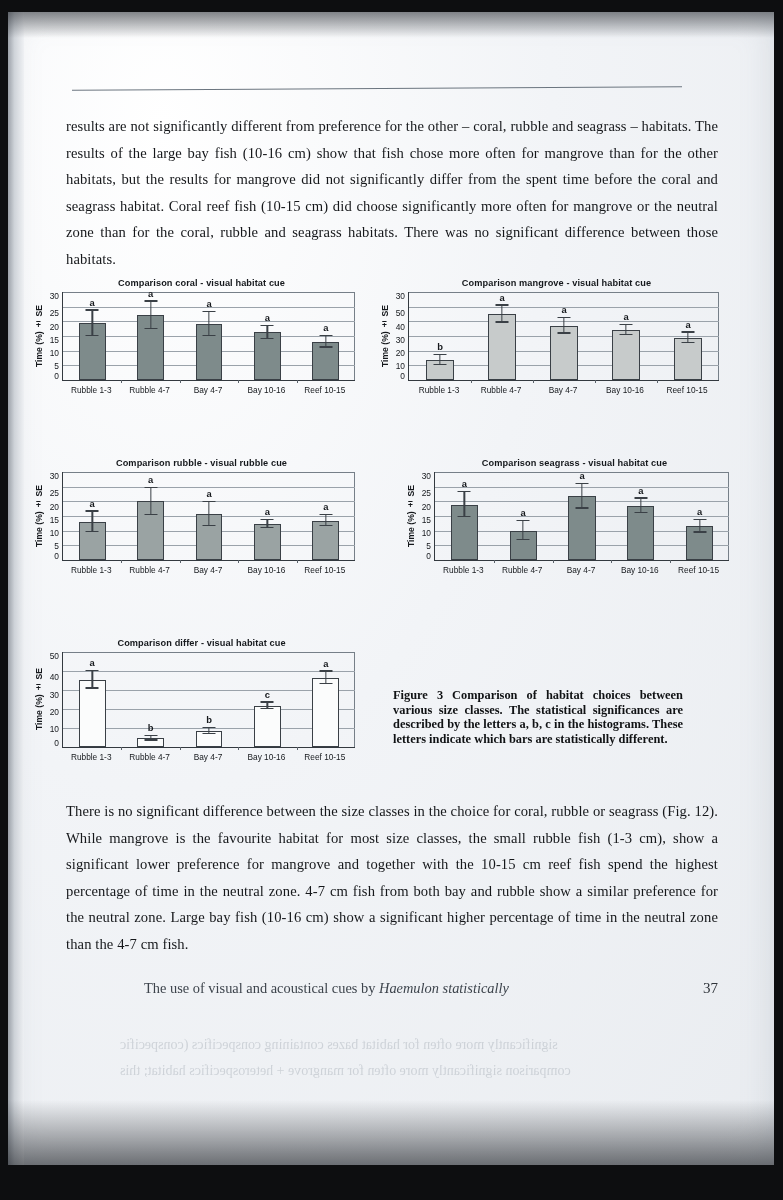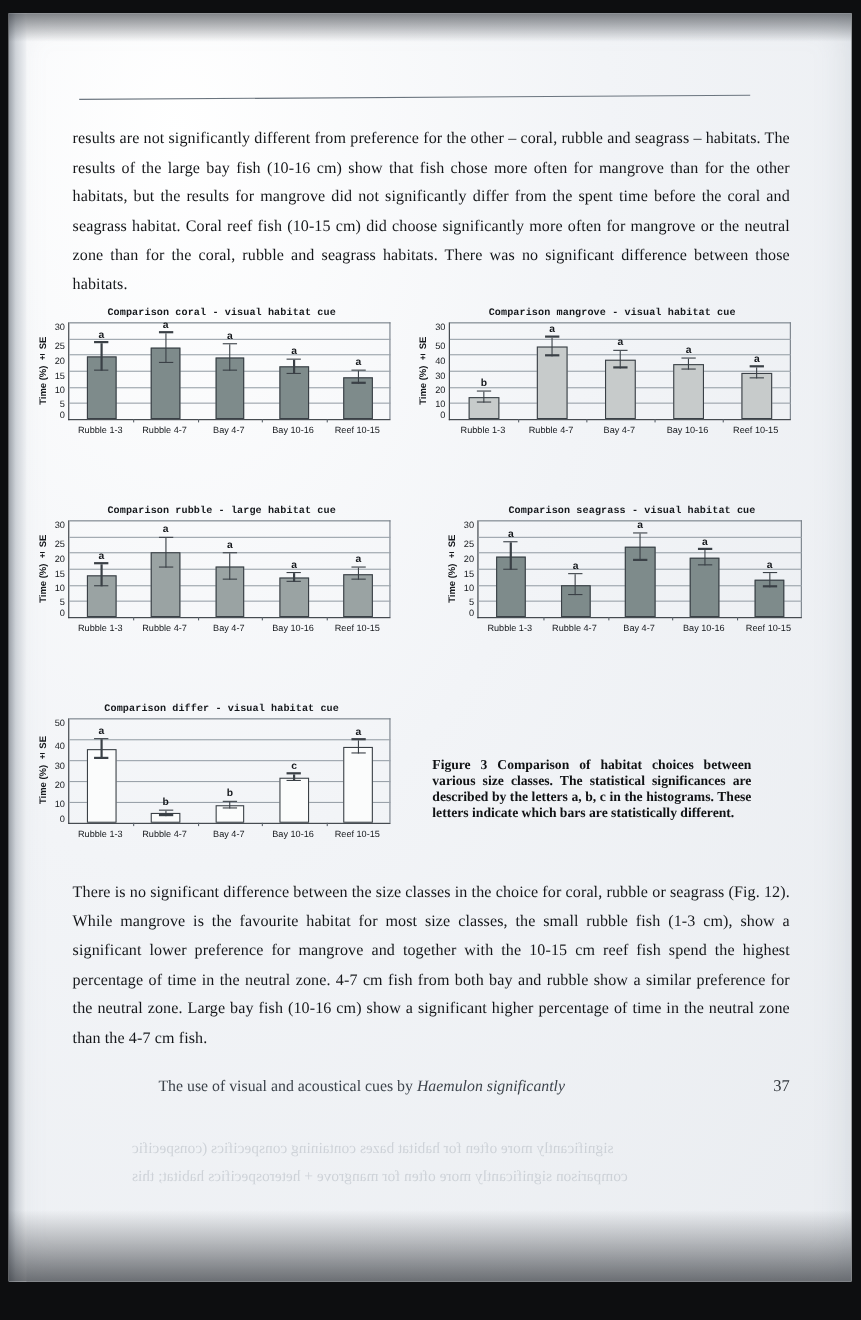--- a/index.html
+++ b/index.html
@@ -114,21 +114,21 @@
     pointer-events: none;
     white-space: nowrap;
   }
 
   
   .chart {
     position: absolute;
   }
   .chart-title {
     text-align: center;
-    font-family: Liberation Mono, monospace;
+    font-family: Liberation Sans, sans-serif;
     font-size: 9.2px;
     font-weight: bold;
     color: #15181c;
     letter-spacing: .1px;
     margin-bottom: 4px;
   }
   .plot-wrap { display: flex; }
   .ylabel {
     font-family: "Liberation Sans", sans-serif;
     font-size: 8.6px;
@@ -387,21 +387,21 @@
         </div>
         <div class="xlabels" style="margin-left: 30px; width: 310px;">
           <span>Rubble 1-3</span>
           <span>Rubble 4-7</span>
           <span>Bay 4-7</span>
           <span>Bay 10-16</span>
           <span>Reef 10-15</span>
         </div>
       </div>
       <div class="chart" style="left: 32px; top: 458px; width: 339px;">
-        <div class="chart-title">Comparison rubble - large habitat cue</div>
+        <div class="chart-title">Comparison rubble - visual rubble cue</div>
         <div class="plot-wrap">
           <div class="ylabel" style="height: 88px;">Time (%) ± SE</div>
           <div class="ytick-col" style="height: 88px; width: 17px;">
             <span>30</span>
             <span>25</span>
             <span>20</span>
             <span>15</span>
             <span>10</span>
             <span>5</span>
             <span>0</span>
@@ -607,16 +607,16 @@
     </div>
 
   <div id="caption">Figure 3 Comparison of habitat choices between various size classes. The statistical significances are described by the letters a, b, c in the histograms. These letters indicate which bars are statistically different.</div>
 
   <p id="para-bottom" class="body">There is no significant difference between the size classes in the choice for coral, rubble or seagrass (Fig. 12). While mangrove is the favourite habitat for most size classes, the small rubble fish (1-3 cm), show a significant lower preference for mangrove and together with the 10-15 cm reef fish spend the highest percentage of time in the neutral zone. 4-7 cm fish from both bay and rubble show a similar preference for the neutral zone. Large bay fish (10-16 cm) show a significant higher percentage of time in the neutral zone than the 4-7 cm fish.</p>
 
   <div class="ghost" style="left:120px; top:1032px;">significantly more often for habitat bazes containing conspecifics (conspecific</div>
   <div class="ghost" style="left:120px; top:1058px;">comparison significantly more often for mangrove + heterospecifics habitat; this</div>
 
   <div id="footer">
-    <div class="ftitle"><span>The use of visual and acoustical cues by </span><i>Haemulon significantly</i></div>
+    <div class="ftitle"><span>The use of visual and acoustical cues by </span><i>Haemulon statistically</i></div>
     <div class="pageno">37</div>
   </div>
 </div>
 
 </body></html>

